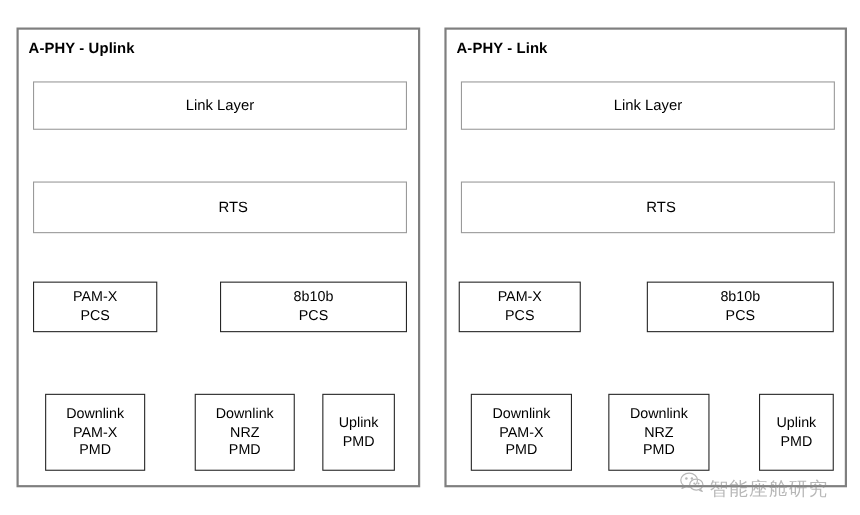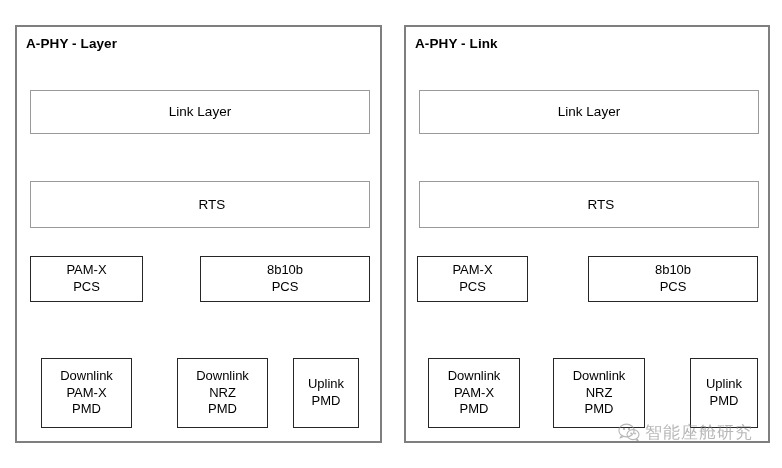--- a/index.html
+++ b/index.html
@@ -45,21 +45,21 @@
     background: #ffffff;
     display: flex;
     flex-direction: column;
     align-items: center;
     justify-content: center;
     color: #000000;
     text-align: center;
     line-height: 1.28;
     white-space: nowrap;
   }
-  .blk-grey { border: 1.5px solid #9a9a9a; margin-top: 16px; }
+  .blk-grey { border: 1.5px solid #9a9a9a; }
   .blk-dark { border: 1.5px solid #262626; }
   .blk span { display: block; }
 
   .f-link  { font-size: 13.5px; }
   .f-rts   { font-size: 13.5px; padding-left: 24px; }
   .f-pcs   { font-size: 13px; }
   .f-pmd   { font-size: 13px; }
 
   
   #arrows {
@@ -79,20 +79,21 @@
     align-items: center;
     gap: 5px;
     opacity: 0.62;
   }
   #watermark .wm-text {
     font-size: 17px;
     color: #8c8c8c;
     font-family: "DejaVu Sans", sans-serif;
     letter-spacing: 1px;
     white-space: nowrap;
+    margin-top: 12px;
   }
   #watermark .wm-icon { display: block; }
 </style>
 </head>
 <body>
 
 <div id="canvas">
 
   <svg id="arrows" viewBox="0 0 782 468" width="782" height="468">
 
@@ -171,21 +172,21 @@
       <polygon points="586,318 613,318 599.5,302" fill="#000000"></polygon>
     </g>
 
     <g>
       <rect x="722" y="302" width="3" height="48" fill="#000000"></rect>
       <polygon points="718.5,349 729,349 723.5,358" fill="#000000"></polygon>
     </g>
   </svg>
 
   <div class="panel" style="left:15px; top:25px; width:367px; height:418px;"></div>
-  <div class="panel-title" style="left:26px; top:36px;">A-PHY - Layer</div>
+  <div class="panel-title" style="left:26px; top:36px;">A-PHY - Uplink</div>
 
   <div class="blk blk-grey f-link" style="left:30px; top:74px; width:340px; height:44px;">
     <span>Link Layer</span>
   </div>
 
   <div class="blk blk-grey f-rts" style="left:30px; top:165px; width:340px; height:47px;">
     <span>RTS</span>
   </div>
 
   <div class="blk blk-dark f-pcs" style="left:30px; top:256px; width:113px; height:46px;">

